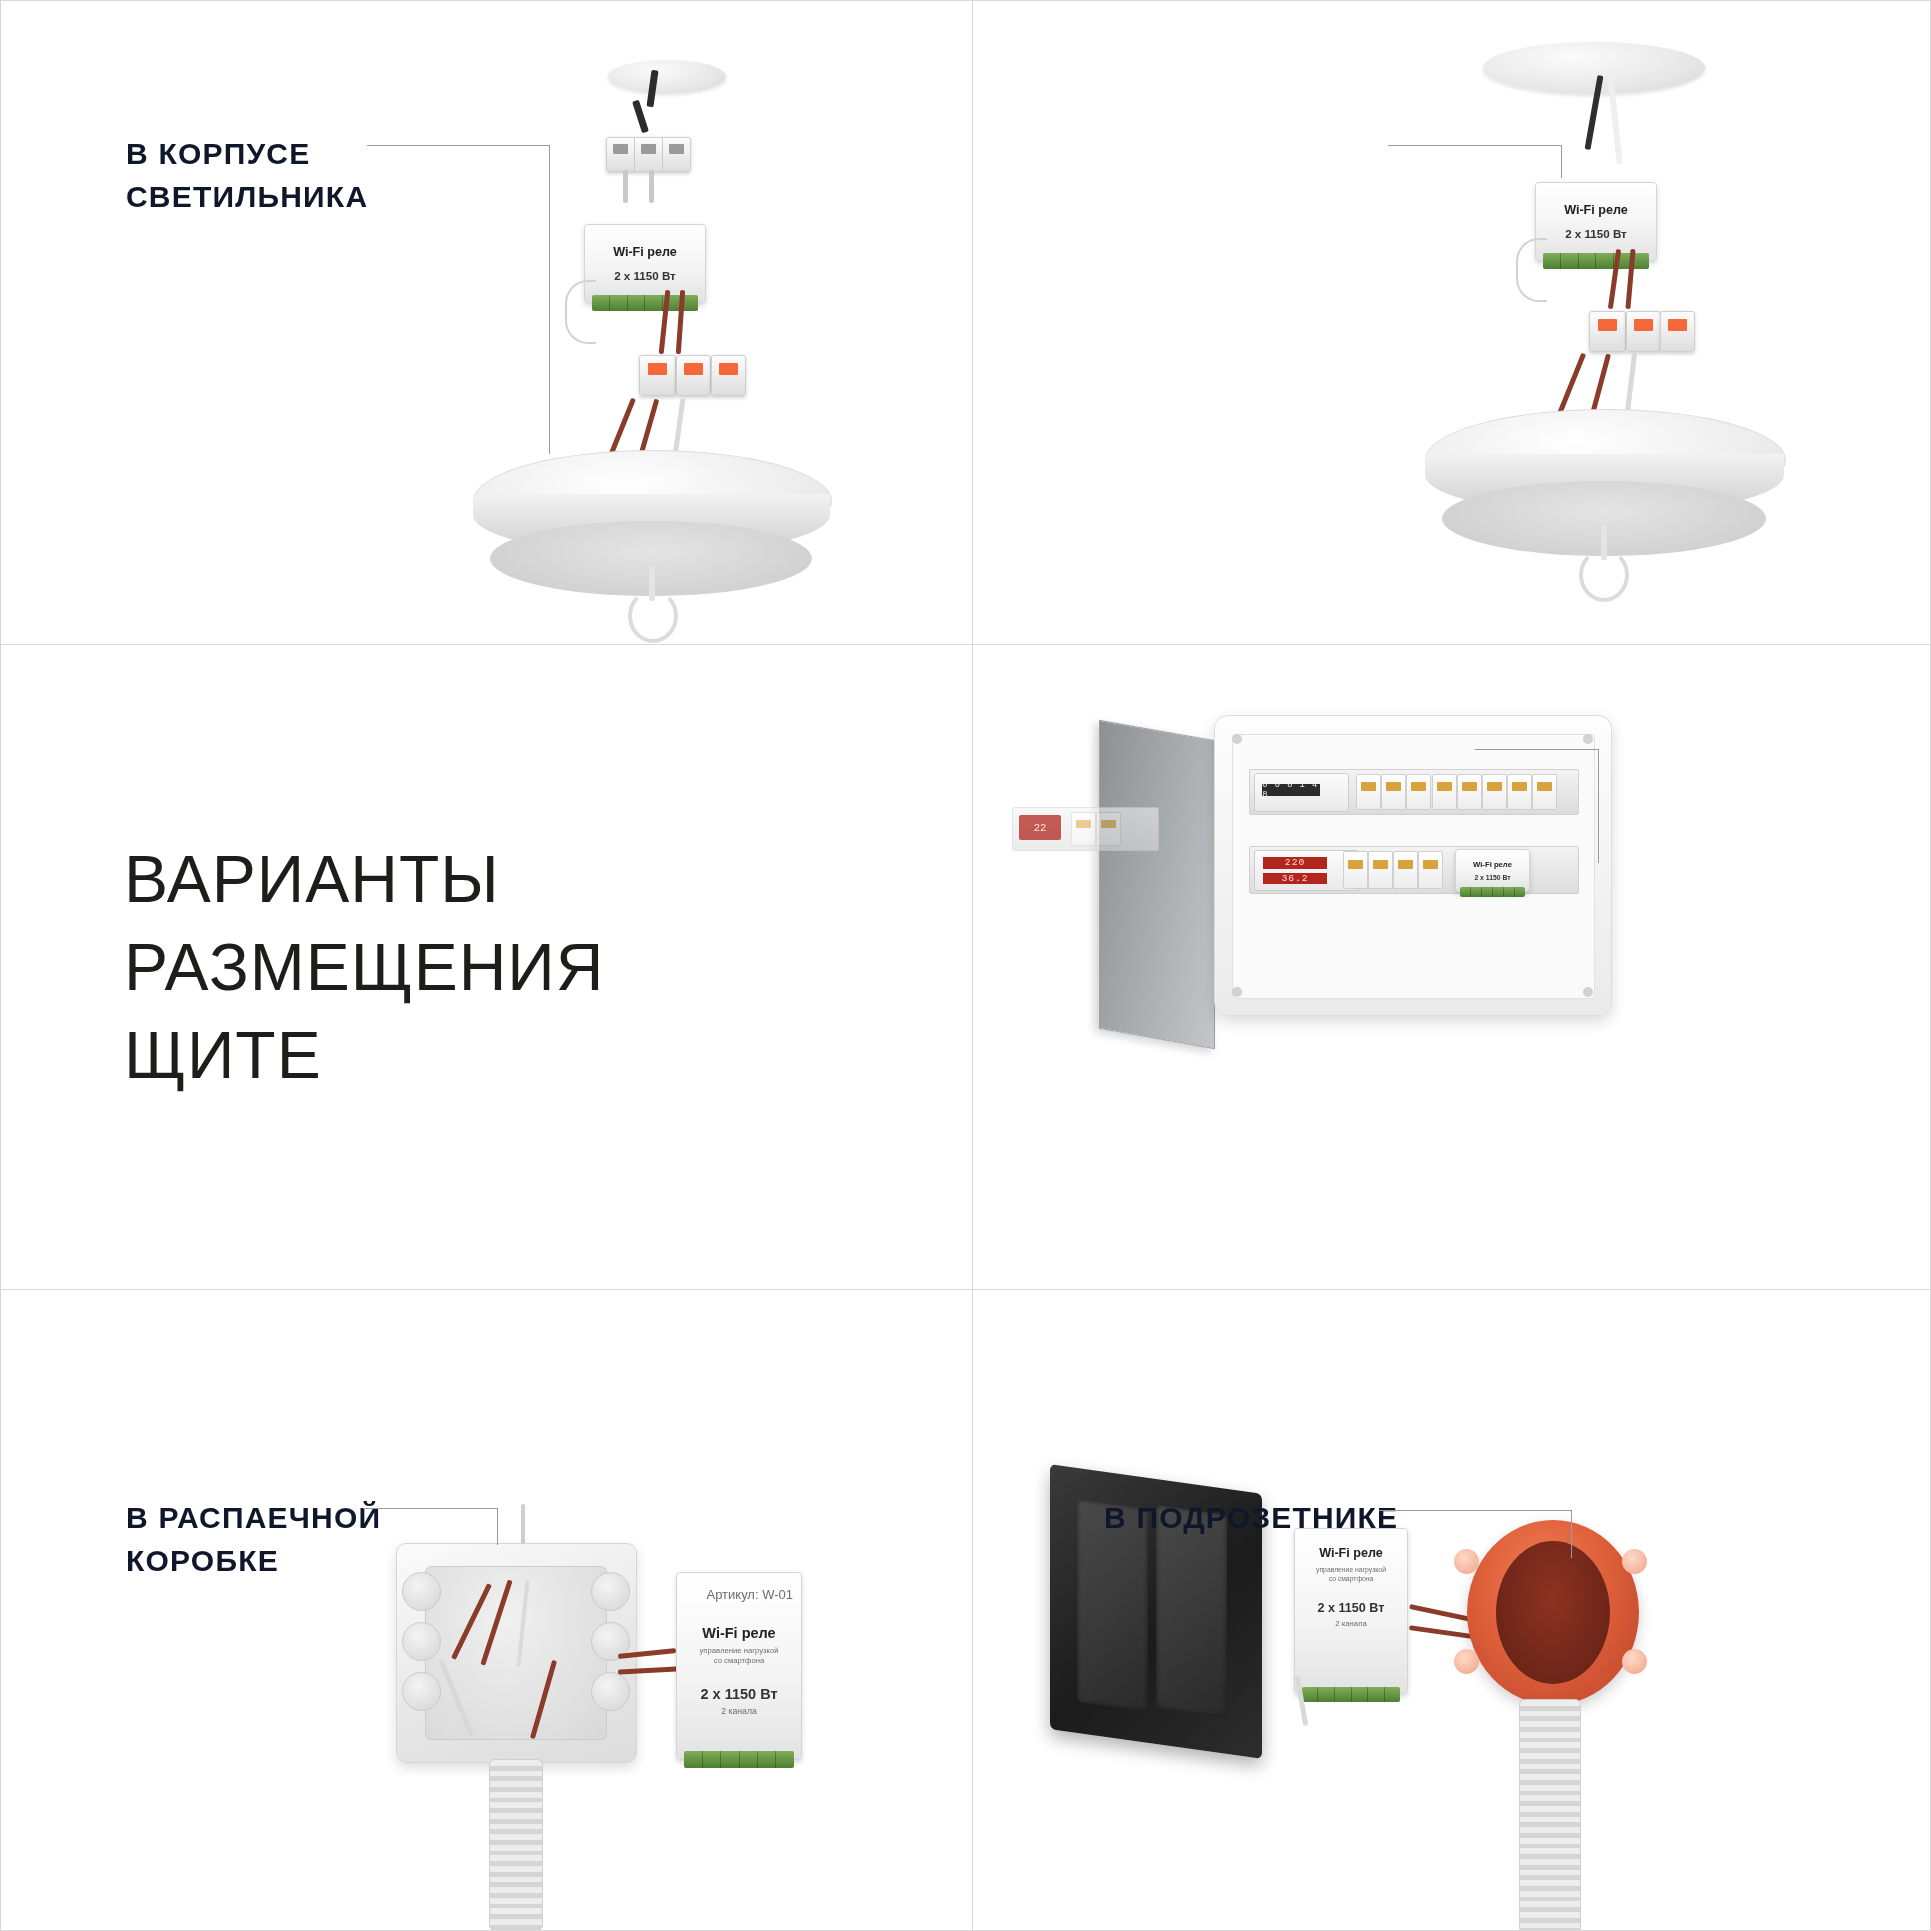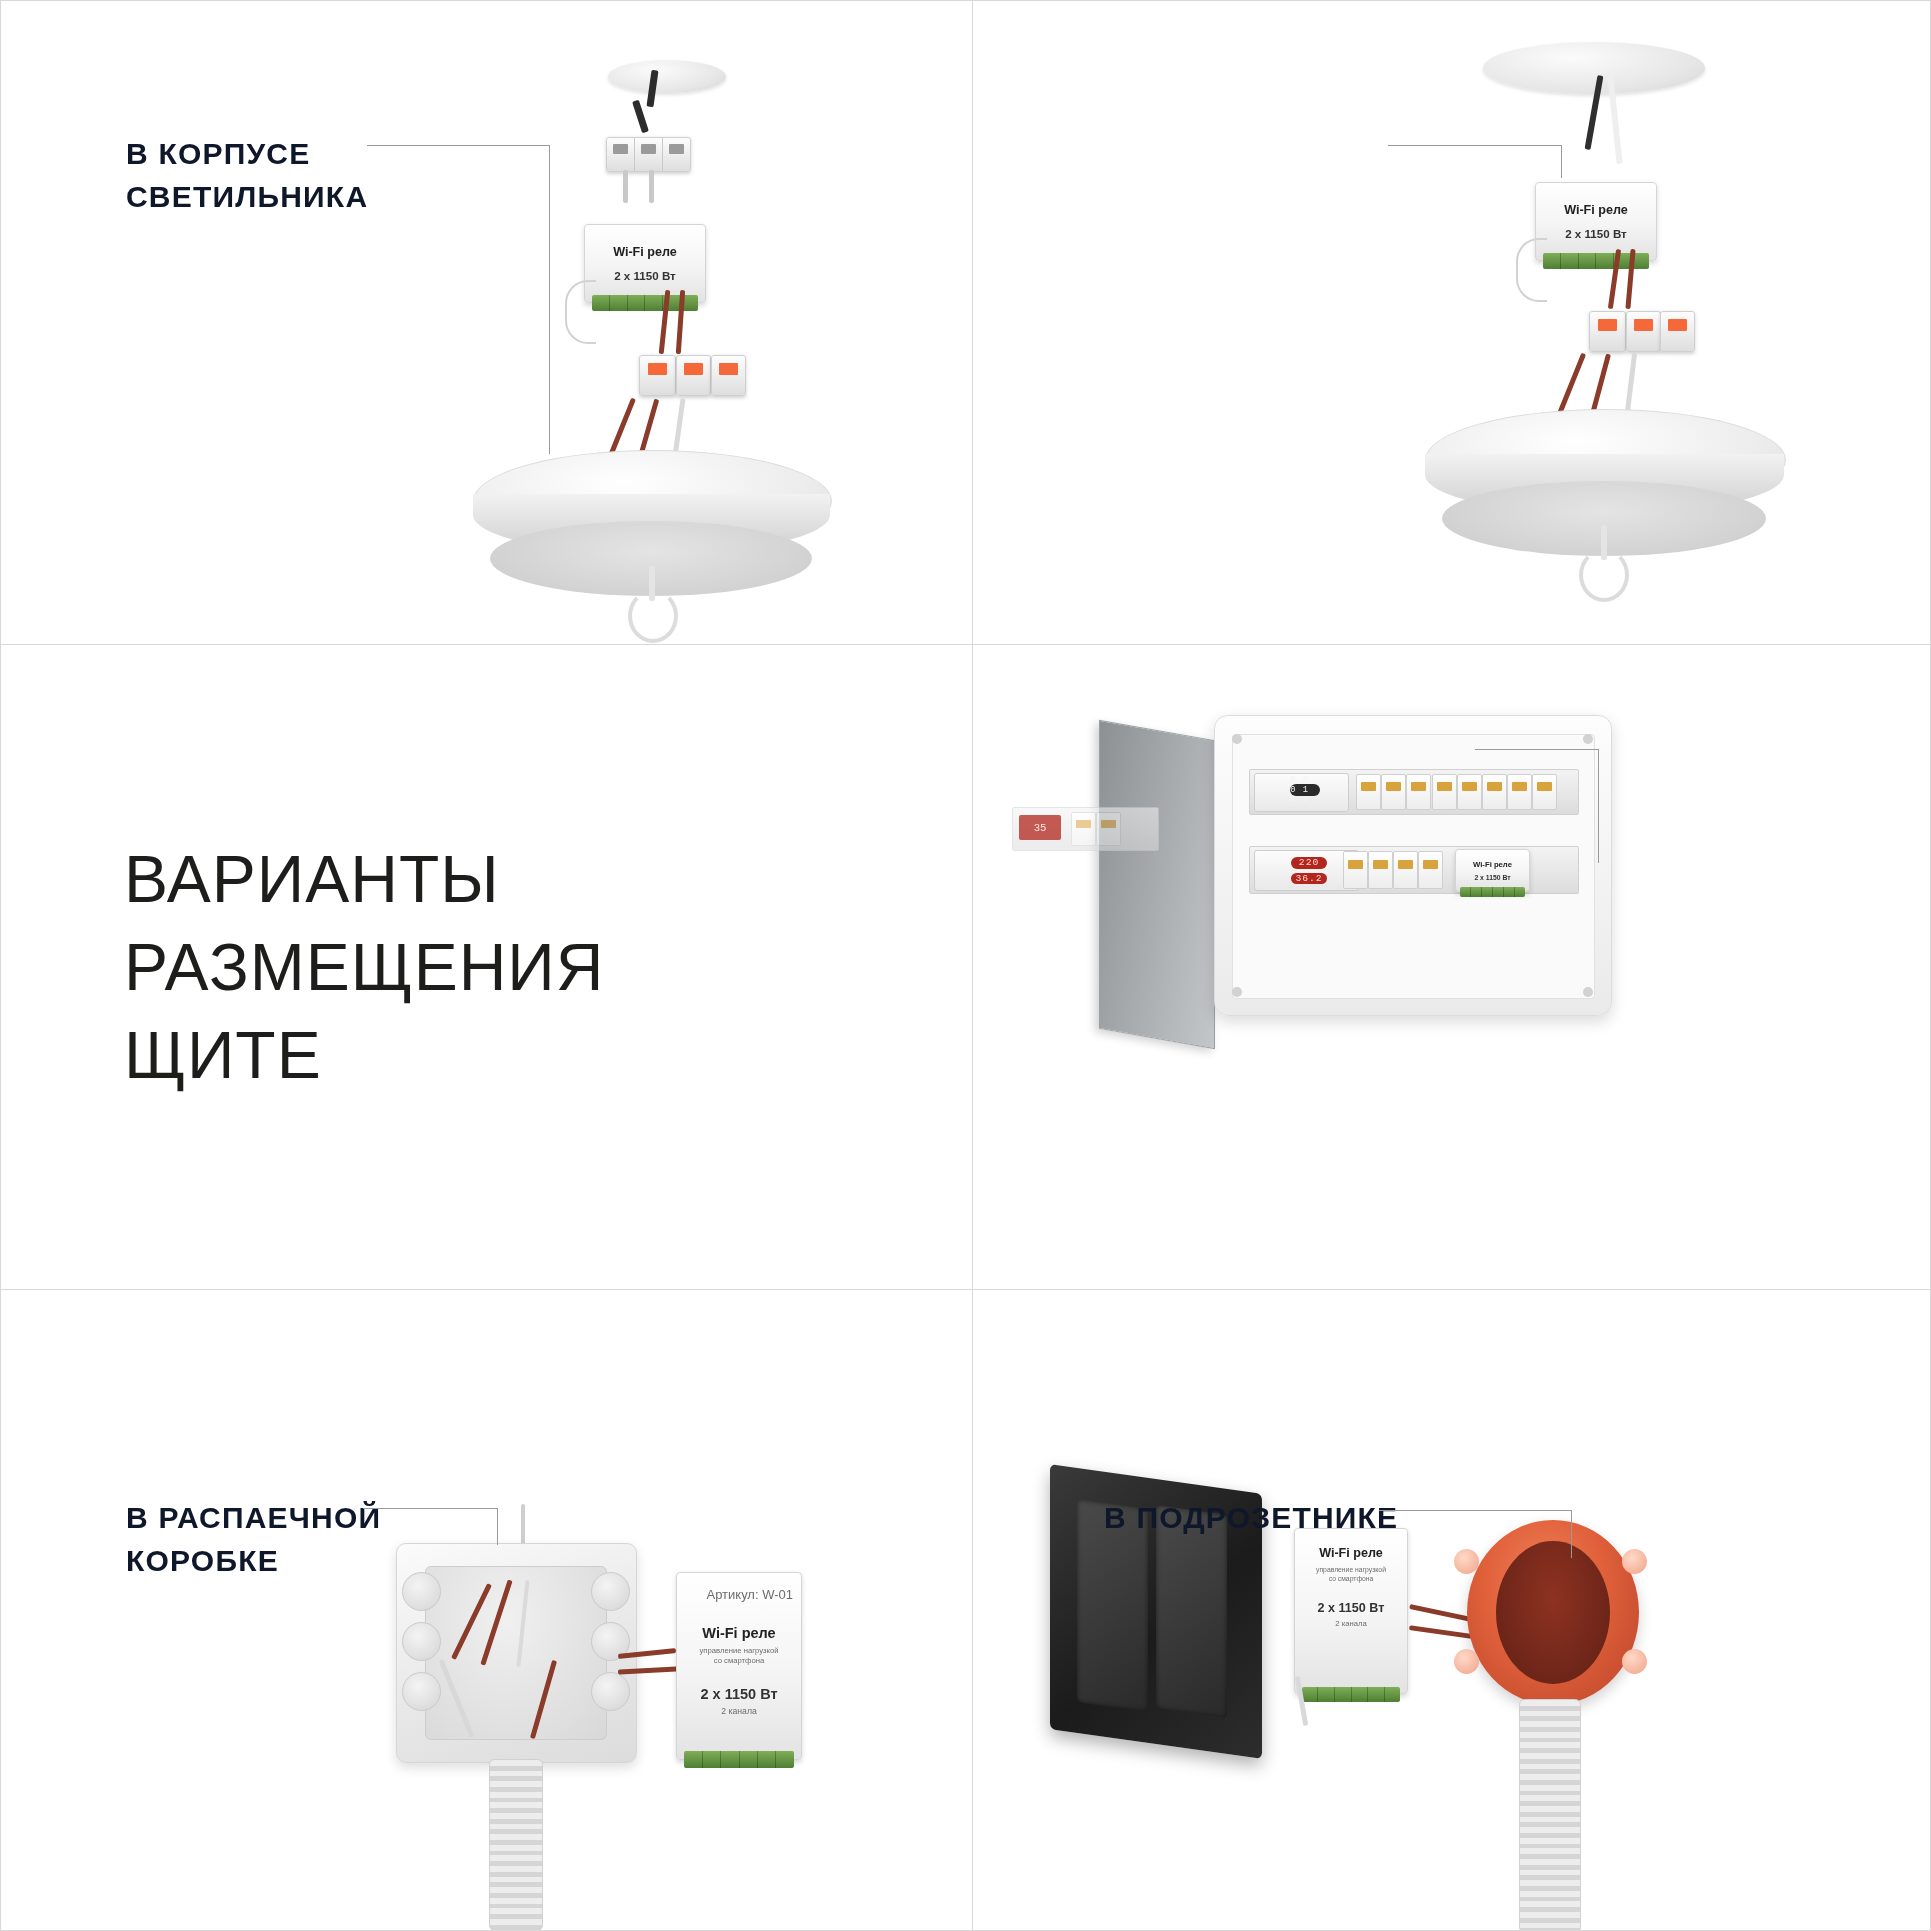--- a/index.html
+++ b/index.html
@@ -160,25 +160,24 @@
   .breaker::after{
     content:"";position:absolute;left:18%;right:18%;top:22%;height:26%;
     background:#d8a23c;border-radius:1px;
   }
   .meter{
     position:absolute;background:linear-gradient(180deg,#fcfcfc,#e9e9e9);
     border:1px solid #cdcdcd;border-radius:2.9px;
   }
   .meter-digits{
     position:absolute;left:8%;top:26%;right:30%;height:34%;
-    background:#2b2b2b;border-radius:6px;color:#f3f3f3;
+    background:#2b2b2b;border-radius:0;color:#f3f3f3;
     font-family:"Liberation Mono", monospace;
     display:flex;align-items:center;justify-content:center;
     letter-spacing:1px;
-    margin-left:28px;
   }
   .led-red{background:#b3261e;color:#ffd9d6;}
 
   
   .jbox{
     position:absolute;
     background:linear-gradient(160deg,#fbfbfb,#e8e8e8 55%,#dcdcdc 100%);
     border:1px solid #d6d6d6;border-radius:9.7px;
     box-shadow:0 4.8px 11.6px rgba(0,0,0,.13);
   }
@@ -379,21 +378,21 @@
           <div class="breaker" style="left:207px;width:23px;"></div>
           <div class="breaker" style="left:232px;width:23px;"></div>
           <div class="breaker" style="left:257px;width:23px;"></div>
           <div class="breaker" style="left:282px;width:23px;"></div>
         </div>
 
         <div class="din-rail" style="left:39px;top:162px;width:145px;height:42px;opacity:.55;">
           <div class="breaker" style="left:58px;width:23px;"></div>
           <div class="breaker" style="left:83px;width:23px;"></div>
         </div>
-        <div style="position:absolute;left:46px;top:170px;width:42px;height:25px;background:#b3261e;border-radius:1.9px;color:#ffe3e0;font-family:'Liberation Mono',monospace;font-size:10.6px;display:flex;align-items:center;justify-content:center;opacity:.75;">35</div>
+        <div style="position:absolute;left:46px;top:170px;width:42px;height:25px;background:#b3261e;border-radius:1.9px;color:#ffe3e0;font-family:'Liberation Mono',monospace;font-size:10.6px;display:flex;align-items:center;justify-content:center;opacity:.75;">22</div>
 
         <div class="din-rail" style="left:276px;top:201px;width:328px;height:46px;">
           <div class="meter" style="left:3.9px;top:2.9px;width:79px;height:39px;padding-left:24px;">
             <div class="meter-digits led-red" style="font-size:9.7px;top:16%;height:30%;">220</div>
             <div class="meter-digits led-red" style="font-size:9.7px;top:56%;height:30%;">36.2</div>
           </div>
           <div class="breaker" style="left:93px;width:23px;"></div>
           <div class="breaker" style="left:118px;width:23px;"></div>
           <div class="breaker" style="left:143px;width:23px;"></div>
           <div class="breaker" style="left:168px;width:23px;"></div>

